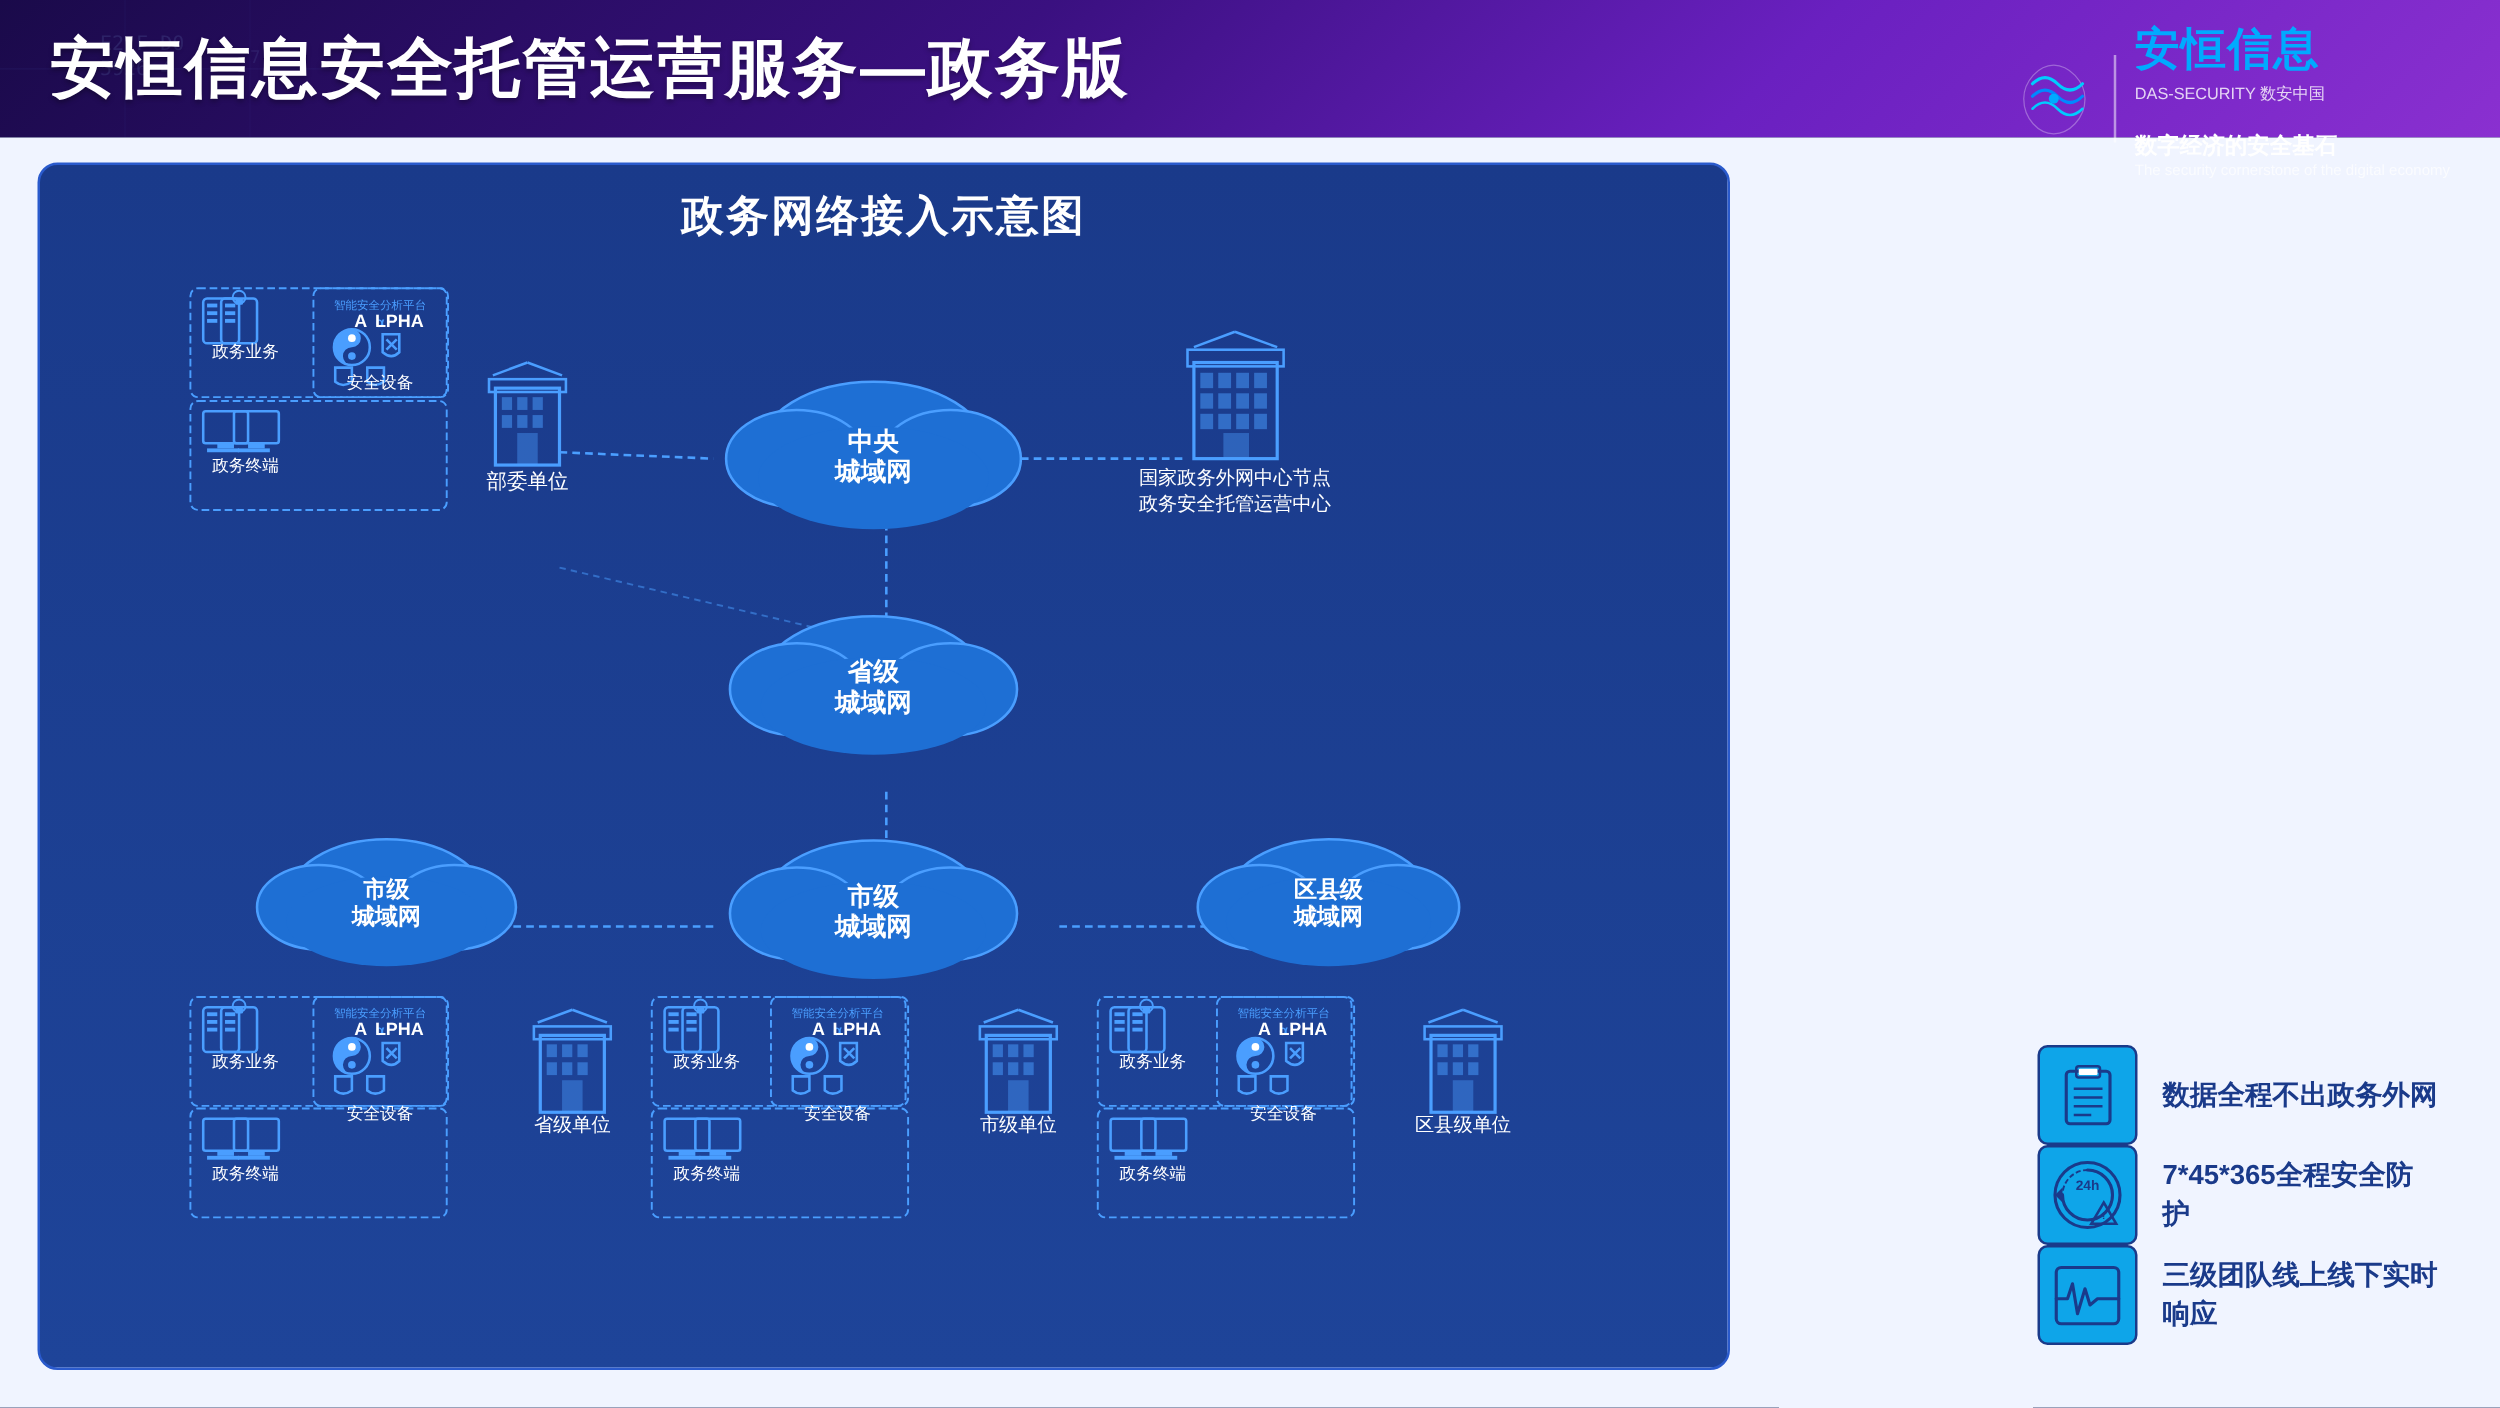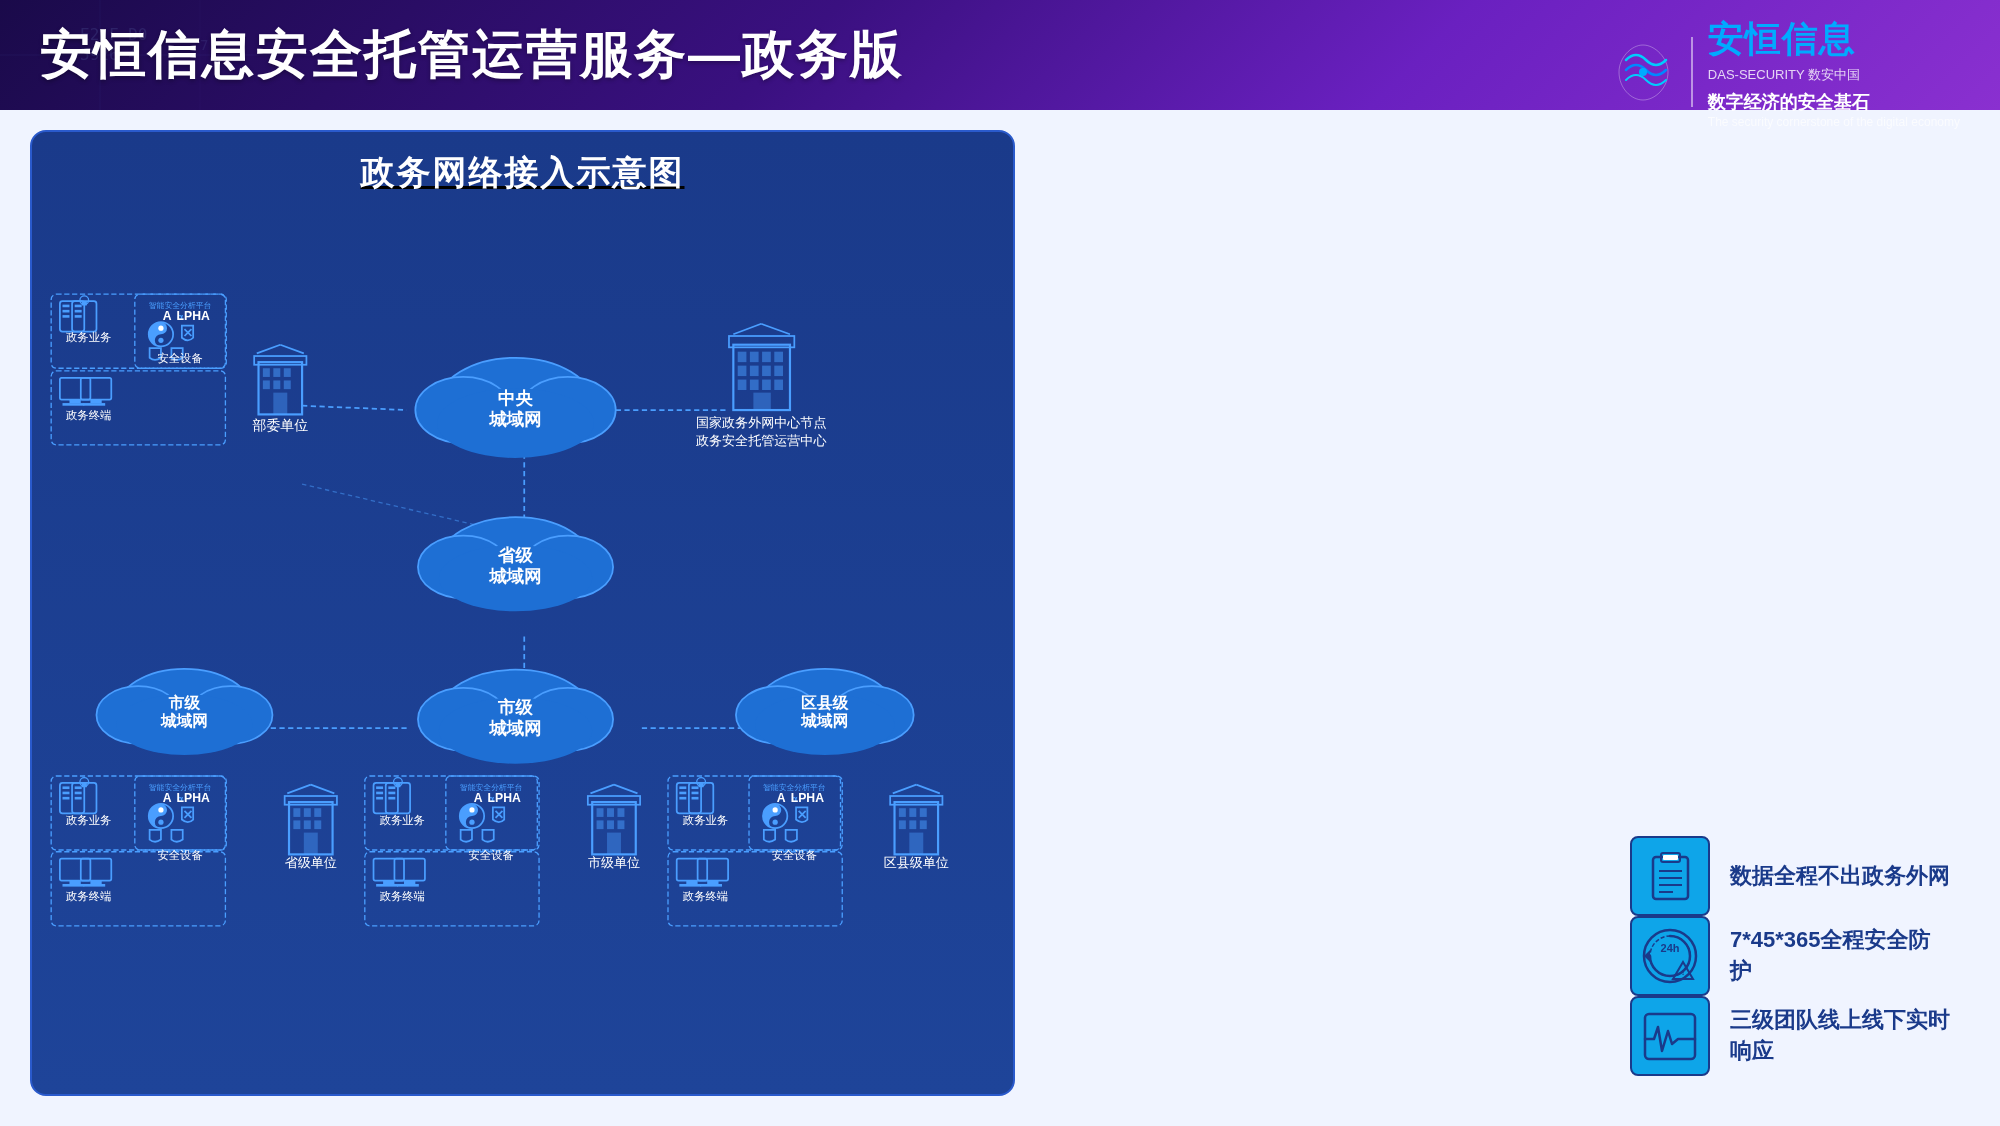--- a/index.html
+++ b/index.html
@@ -86,35 +86,34 @@
     .logo-sub-text {
       color: rgba(255,255,255,0.8);
       font-size: 13px;
       margin-top: 2px;
     }
 
     .logo-tagline {
       color: white;
       font-size: 18px;
       font-weight: bold;
-      margin-top: 6px;
+      margin-top: 20px;
     }
 
     
     .diagram-container {
       position: absolute;
       top: 130px;
       left: 30px;
-      width: 985px;
+      width: 1354px;
       bottom: 30px;
       background: linear-gradient(180deg, #1a3a8a 0%, #1e4499 100%);
       border-radius: 16px;
       border: 2px solid #2a5acc;
       z-index: 5;
-      text-decoration: underline;
     }
 
     .diagram-title {
       text-align: center;
       color: white;
       font-size: 34px;
       font-weight: bold;
       padding: 18px 0 12px 0;
       letter-spacing: 2px;
     }

